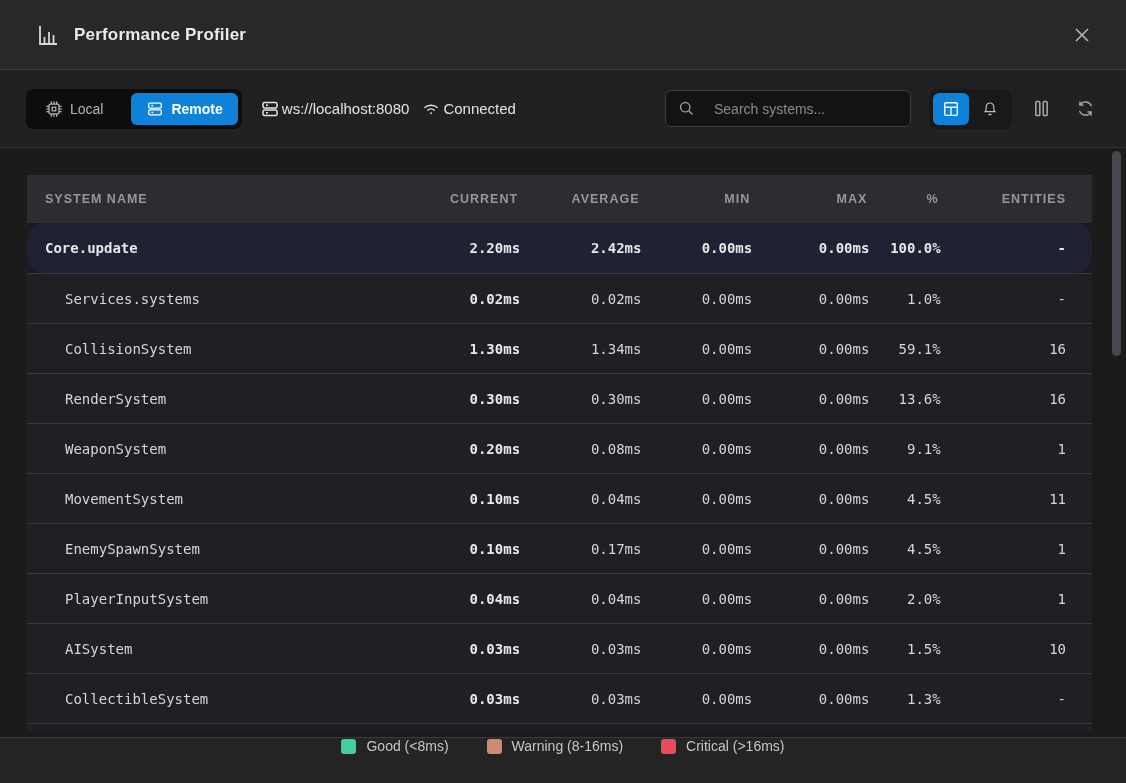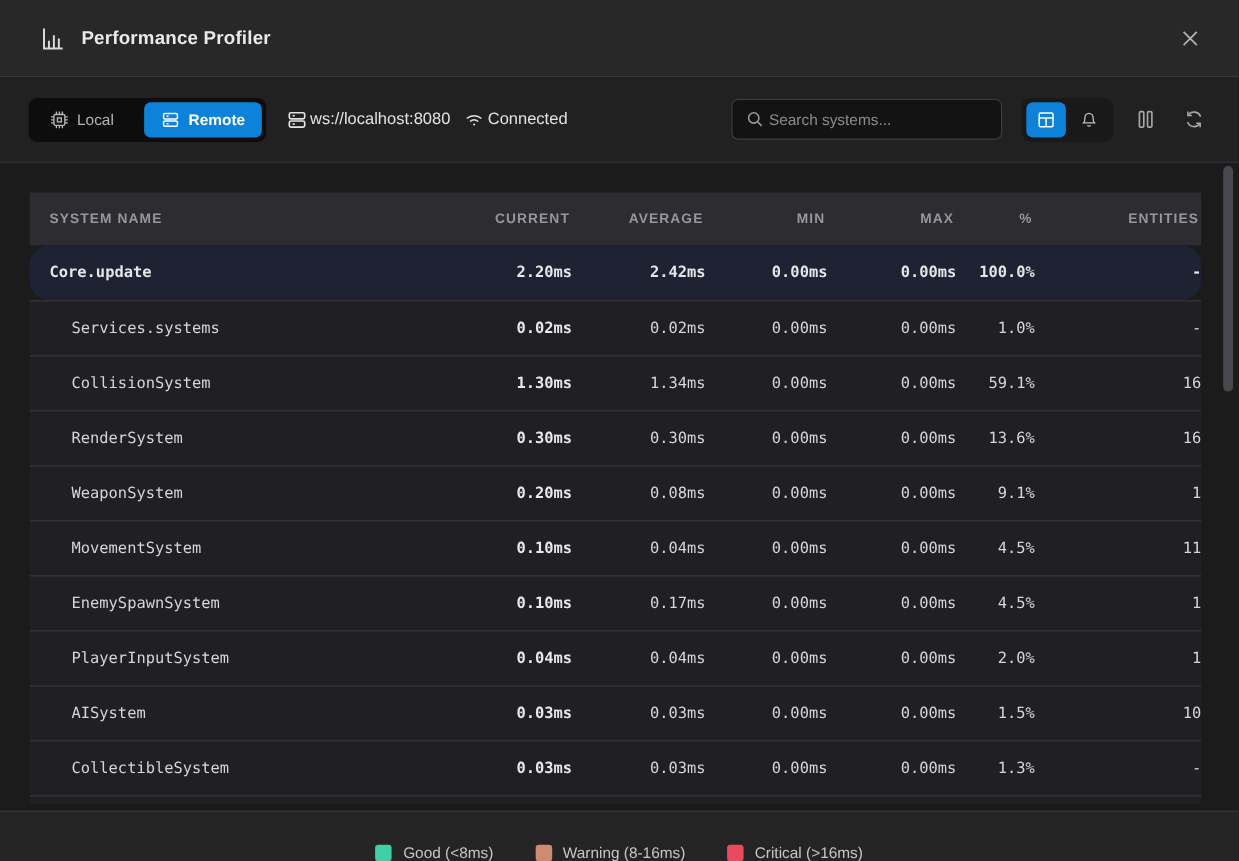--- a/index.html
+++ b/index.html
@@ -78,21 +78,21 @@
     color: #e3e3e3;
   }
   .search-box {
     margin-left: auto;
     width: 246px; height: 37px;
     background: #131313;
     border: 1px solid #3e3e3e;
     border-radius: 6px;
     display: flex; align-items: center;
     padding: 0 12px;
-    gap: 4px;
+    gap: 19px;
   }
   .search-box input {
     background: transparent;
     border: none;
     outline: none;
     color: #d8d8d8;
     font-size: 14px;
     font-family: "Liberation Sans", sans-serif;
     width: 100%;
   }
@@ -134,21 +134,21 @@
     background: #2d2d31;
     height: 48px;
     font-size: 12.5px;
     font-weight: 700;
     color: #96969e;
     letter-spacing: 1px;
   }
   .table-header .cell { padding-right: 2px; }
   .cell { text-align: right; }
   .cell.name { text-align: left; padding-left: 18px; }
-  .cell.entities { }
+  .cell.entities { padding-right: 26px; }
   .table-row {
     background: #202024;
     height: 50px;
     border-top: 1px solid #3a3a3f;
     font-family: "DejaVu Sans Mono", monospace;
     font-size: 14px;
     color: #d6d6d6;
     cursor: pointer;
   }
   .table-row:first-of-type { border-top: none; }
@@ -170,21 +170,21 @@
     border-radius: 5px;
     cursor: grab;
   }
 
   
   .footer {
     height: 46px;
     background: #242424;
     border-top: 1px solid #3a3a3a;
     display: flex;
-    align-items: flex-end;
+    align-items: flex-start;
     justify-content: center;
     gap: 38px;
   }
   .legend-item { display: flex; align-items: center; gap: 10px; font-size: 14px; color: #c6c6c6; }
   .legend-swatch { width: 15px; height: 15px; border-radius: 3px; }
 </style>
 </head>
 <body>
 
 <div class="win-header">

